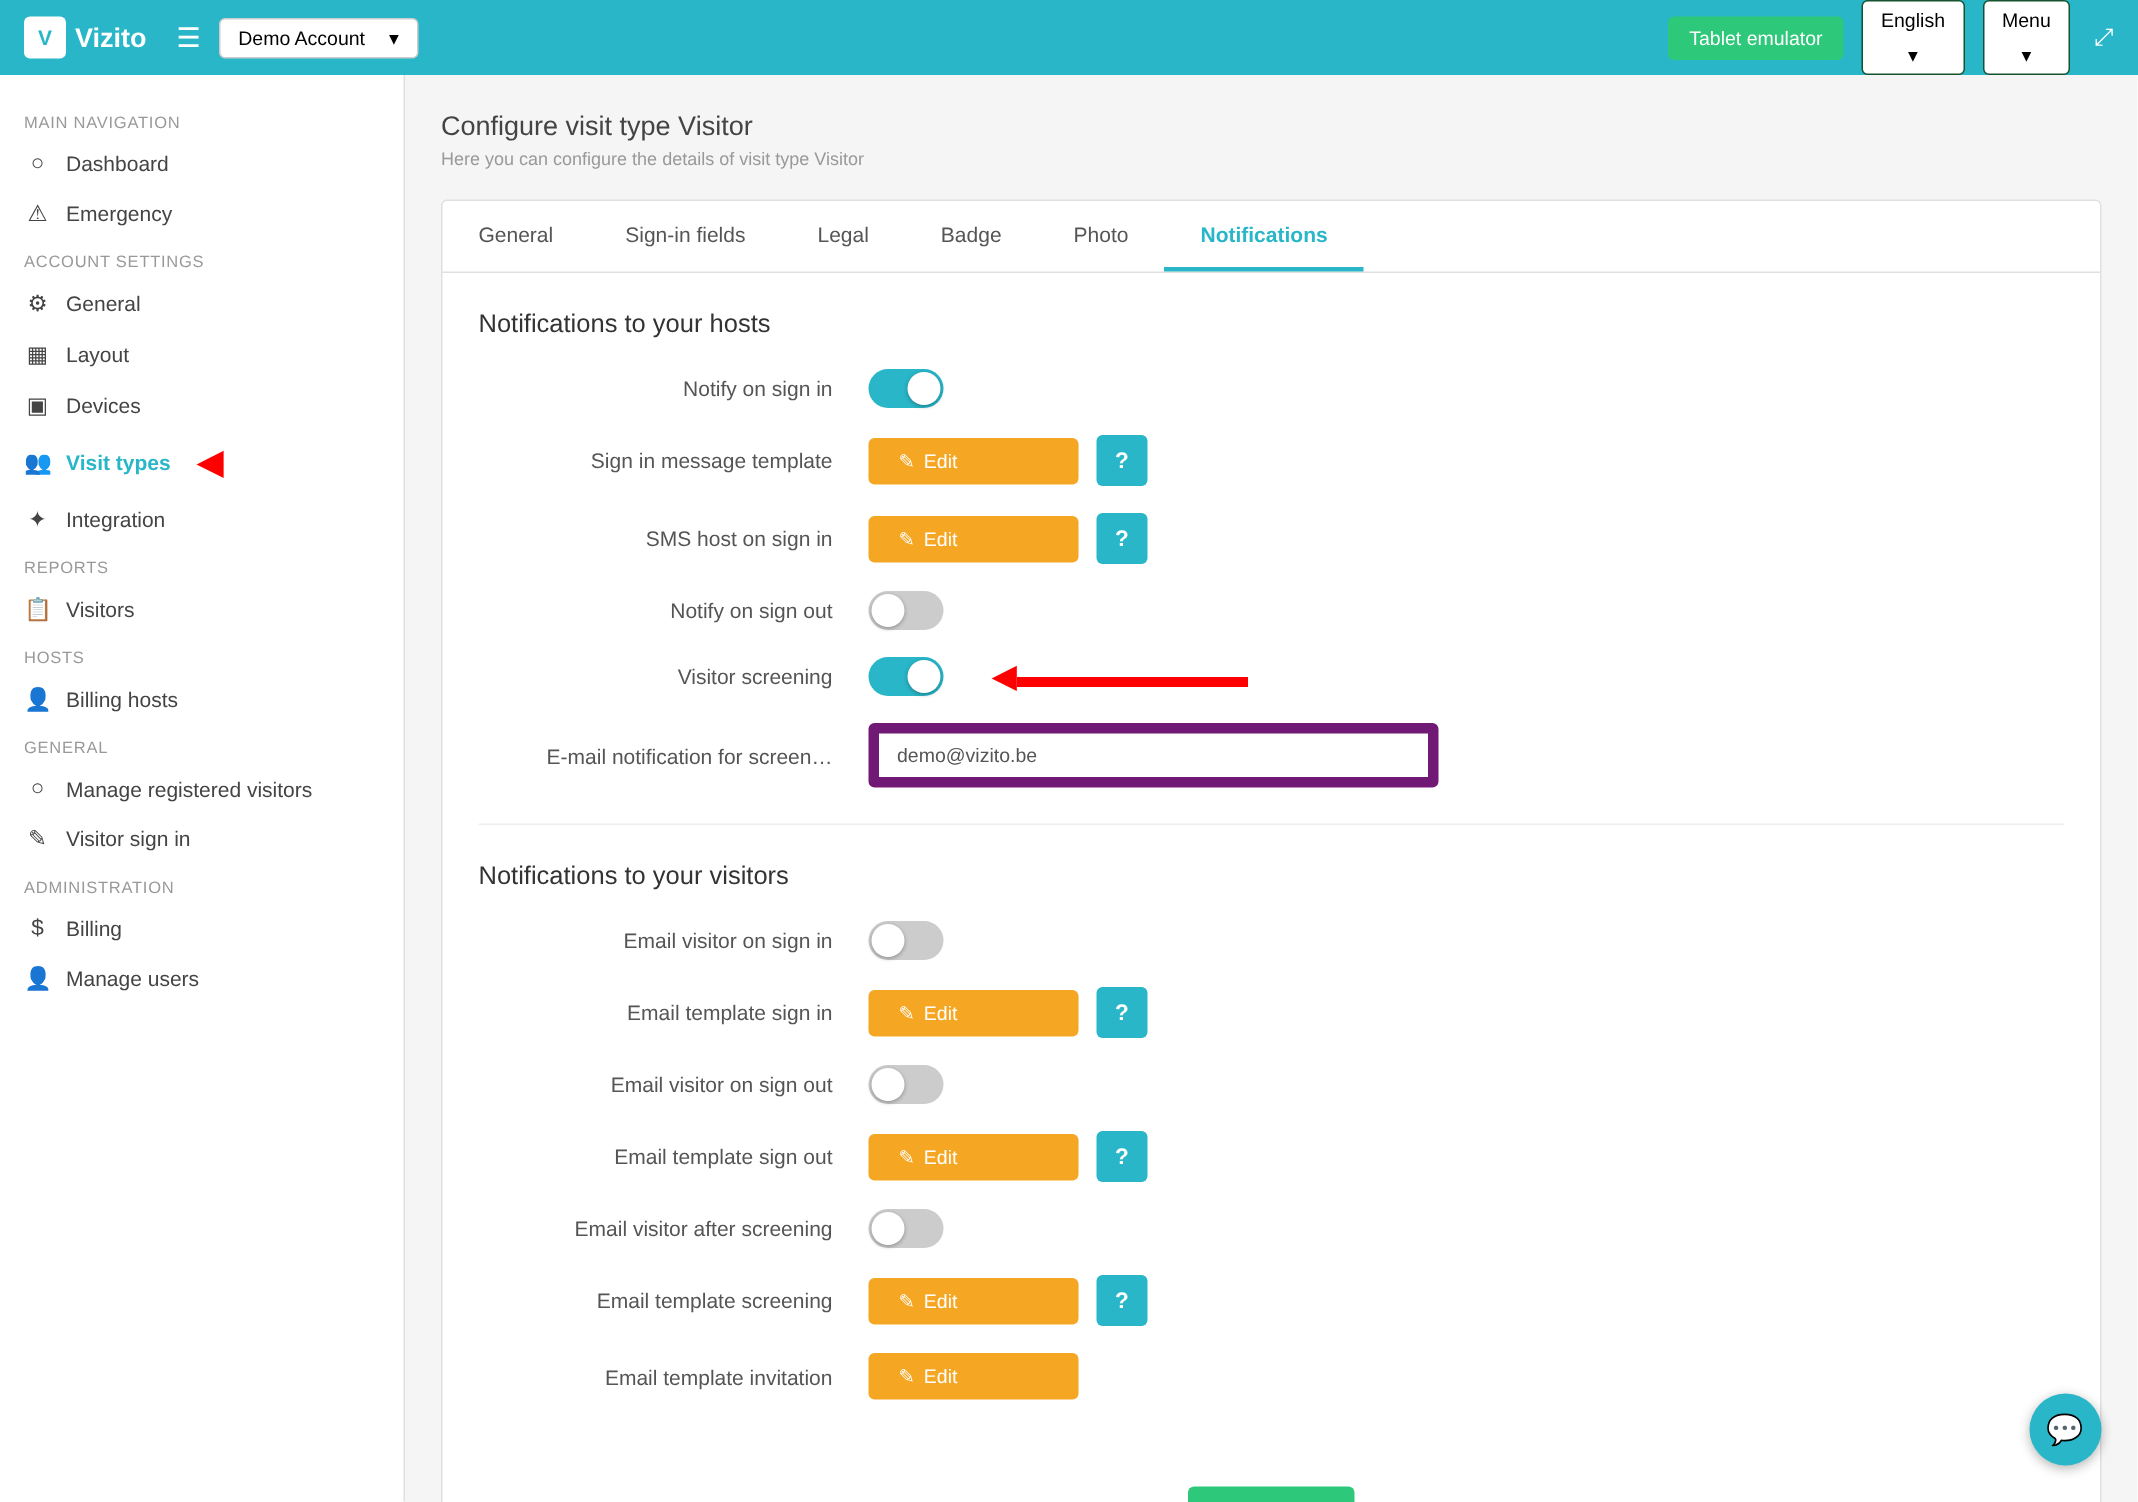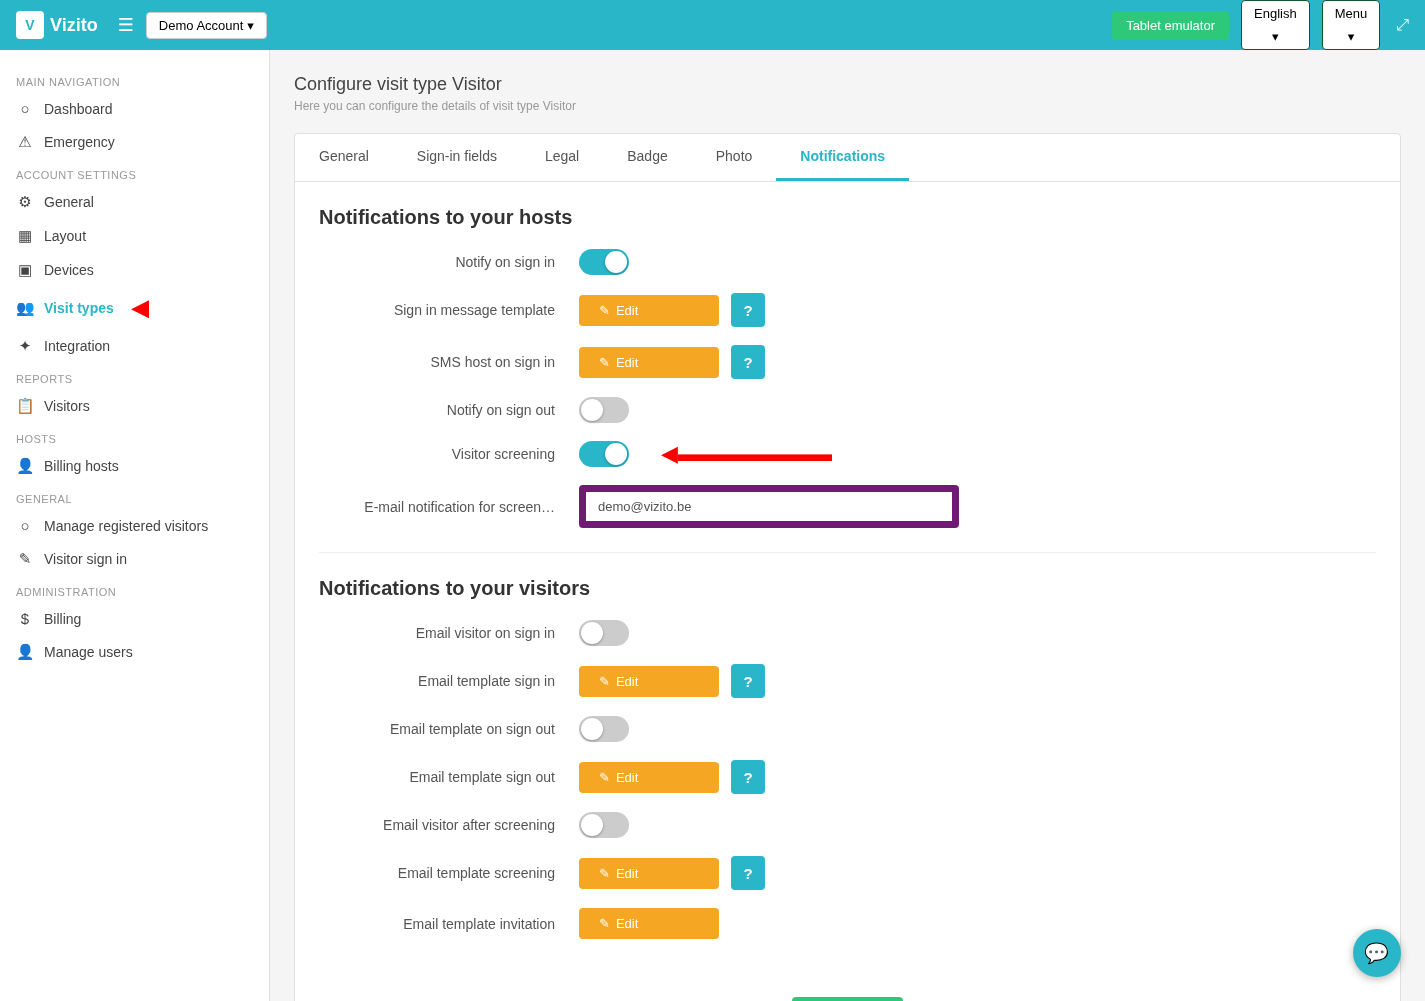--- a/index.html
+++ b/index.html
@@ -23,21 +23,21 @@
     .topnav-logo .logo-icon {
       width: 28px; height: 28px; background: #fff; border-radius: 4px;
       display: flex; align-items: center; justify-content: center;
       color: #29b6c8; font-weight: bold; font-size: 14px;
     }
     .topnav-hamburger {
       color: #fff; font-size: 18px; cursor: pointer; margin-left: 8px;
     }
     .topnav-account {
       background: #fff; border: 1px solid #ccc; border-radius: 4px;
-      padding: 5px 12px; font-size: 13px; cursor: pointer; display: flex; align-items: center; gap: 4px;
+      padding: 5px 12px; font-size: 13px; cursor: pointer; display: flex; align-items: center; gap: 16px;
     }
     .topnav-spacer { flex: 1; }
     .topnav-btn {
       background: #2dc87a; color: #fff; border: none; border-radius: 4px;
       padding: 7px 14px; font-size: 13px; cursor: pointer; text-align: center;
     }
     .topnav-lang, .topnav-menu {
       background: #fff; border: 1px solid #14532d; border-radius: 4px;
       padding: 5px 12px; font-size: 13px; cursor: pointer; display: flex; align-items: center; gap: 8px; flex-direction: column;
     }
@@ -83,21 +83,21 @@
       display: flex; border-bottom: 1px solid #e0e0e0;
     }
     .tab {
       padding: 14px 24px; cursor: pointer; font-size: 14px; color: #555;
       border-bottom: 3px solid transparent; white-space: nowrap;
     }
     .tab.active { border-bottom-color: #29b6c8; color: #29b6c8; font-weight: 600; }
 
     
     .section { padding: 24px; }
-    .section-title { font-size: 20px; font-weight: 700; color: #333; margin-bottom: 20px; }
+    .section-title { font-size: 17px; font-weight: 400; color: #333; margin-bottom: 20px; }
     .section-divider { border: none; border-top: 1px solid #eee; margin: 24px 0; }
 
     
     .form-row {
       display: flex; align-items: center; margin-bottom: 18px; justify-content: flex-end;
     }
     .form-label {
       width: 260px; text-align: right; padding-right: 24px; color: #555; font-size: 14px; flex-shrink: 0;
     }
     .form-control { flex: 1; display: flex; align-items: center; gap: 12px; }
@@ -341,21 +341,21 @@
         <div class="form-control">
           <button class="btn-edit">
             <span>✎</span>
             <span>Edit</span>
           </button>
           <button class="btn-help">?</button>
         </div>
       </div>
 
       <div class="form-row">
-        <div class="form-label">Email template on sign out</div>
+        <div class="form-label">Email visitor on sign out</div>
         <div class="form-control">
           <div class="toggle off">
             <div class="toggle-knob"></div>
           </div>
         </div>
       </div>
 
       <div class="form-row">
         <div class="form-label">Email template sign out</div>
         <div class="form-control">

